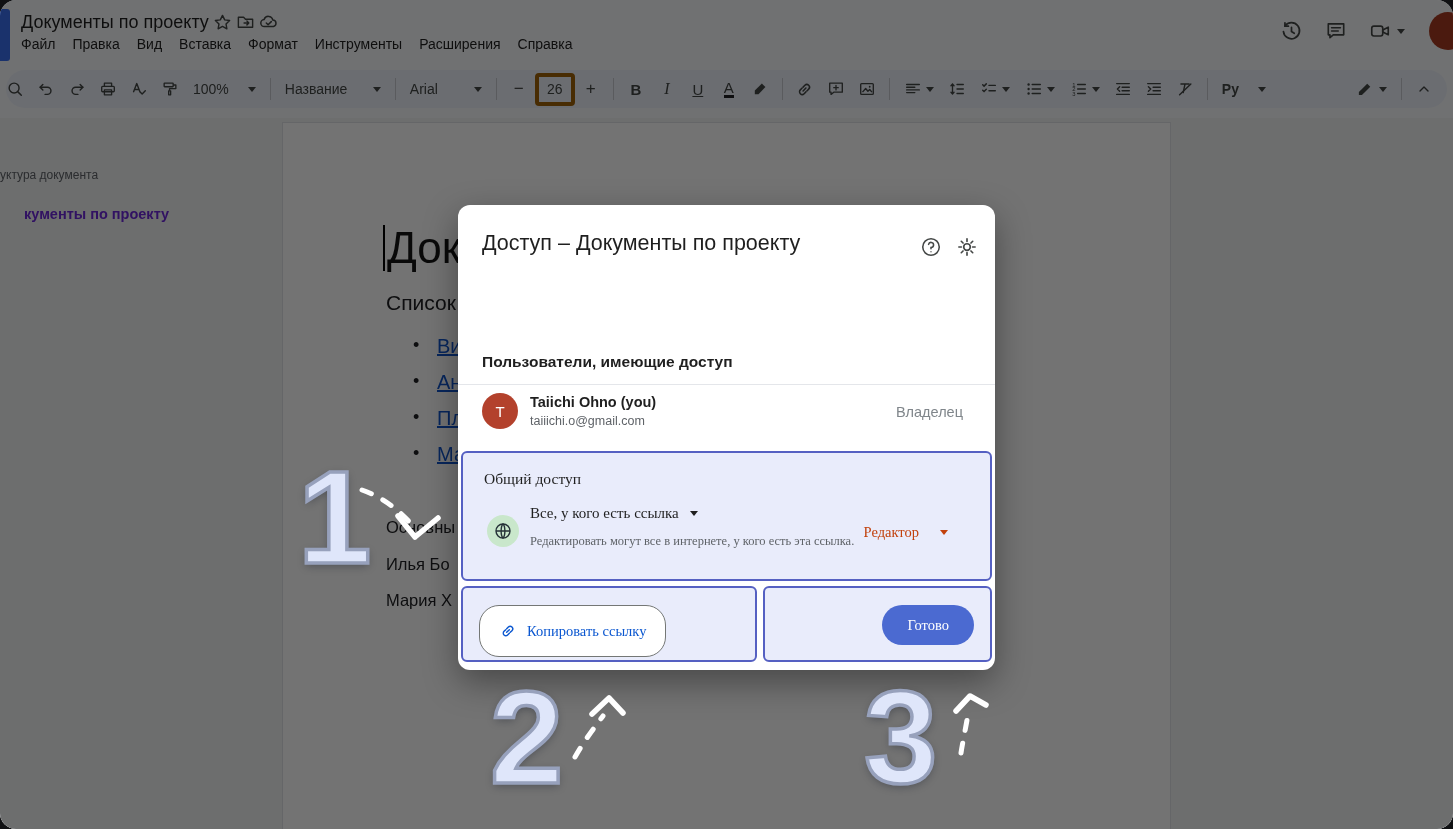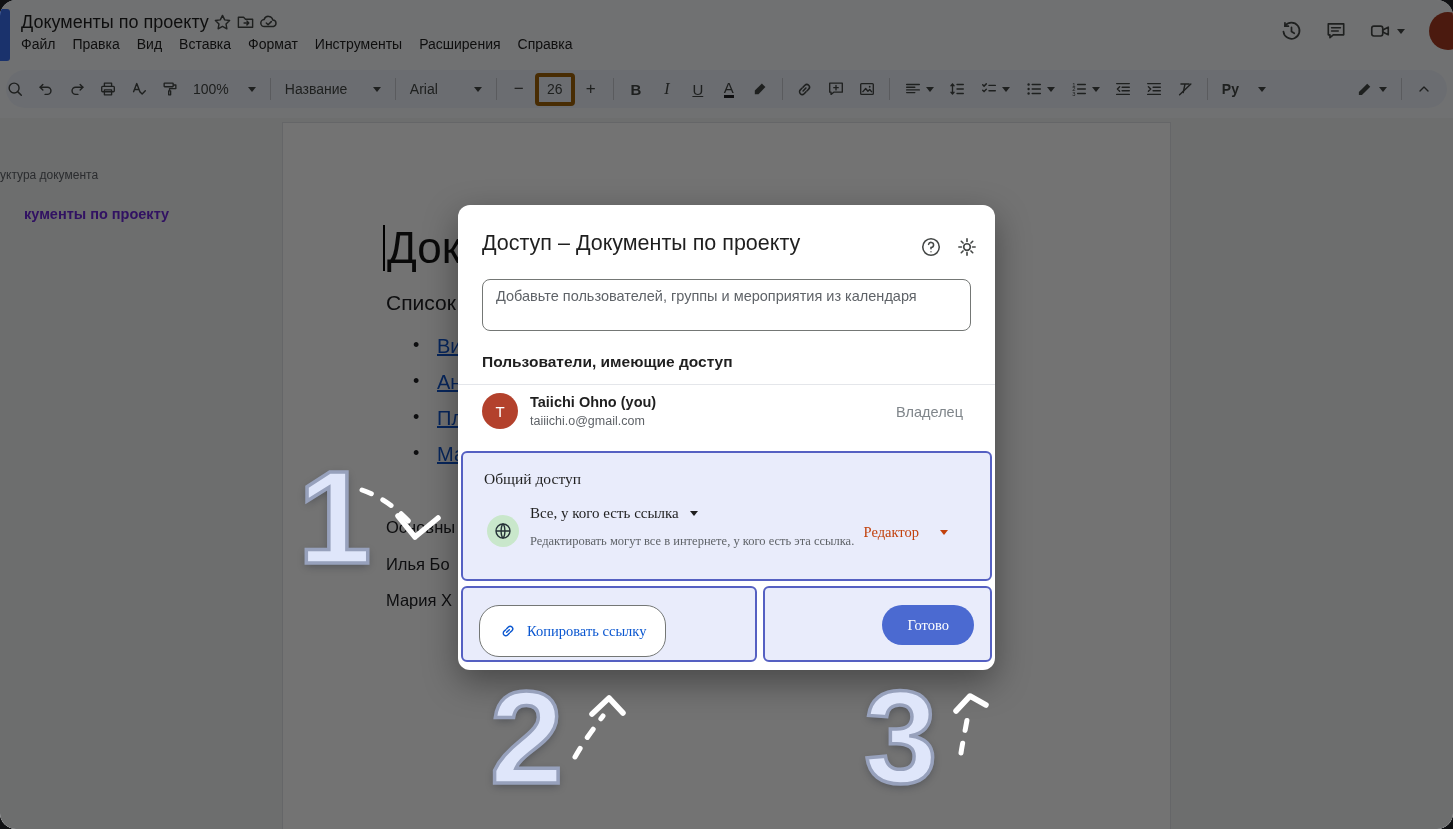--- a/index.html
+++ b/index.html
@@ -343,21 +343,20 @@
           <path d="M7.8 7.6A2.3 2.3 0 1 1 10 10.4v1.2" stroke-linecap="round"></path>
           <circle cx="10" cy="14.3" r="0.6" fill="currentColor" stroke="none"></circle>
         </svg>
       </span>
     <span class="dlg-icon dlg-gear">
         <svg viewBox="0 0 20 20" width="22" height="22" fill="none" stroke="currentColor" stroke-width="1.5">
           <circle cx="10" cy="10" r="3"></circle>
           <path d="M10 2.6v2.3M10 15.1v2.3M2.6 10h2.3M15.1 10h2.3M4.8 4.8l1.6 1.6M13.6 13.6l1.6 1.6M15.2 4.8l-1.6 1.6M6.4 13.6l-1.6 1.6" stroke-linecap="round"></path>
         </svg>
       </span>
-    <div class="add-input"><span>Добавьте пользователей, группы и мероприятия из календаря</span></div>
     <div class="people-header">Пользователи, имеющие доступ</div>
     <div class="dlg-divider"></div>
     <div class="owner-avatar">T</div>
     <div class="owner-name">Taiichi Ohno (you)</div>
     <div class="owner-email">taiiichi.o@gmail.com</div>
     <div class="owner-role">Владелец</div>
 
     <div class="hl ga-box">
       <div class="ga-header">Общий доступ</div>
       <span class="ga-globe">

